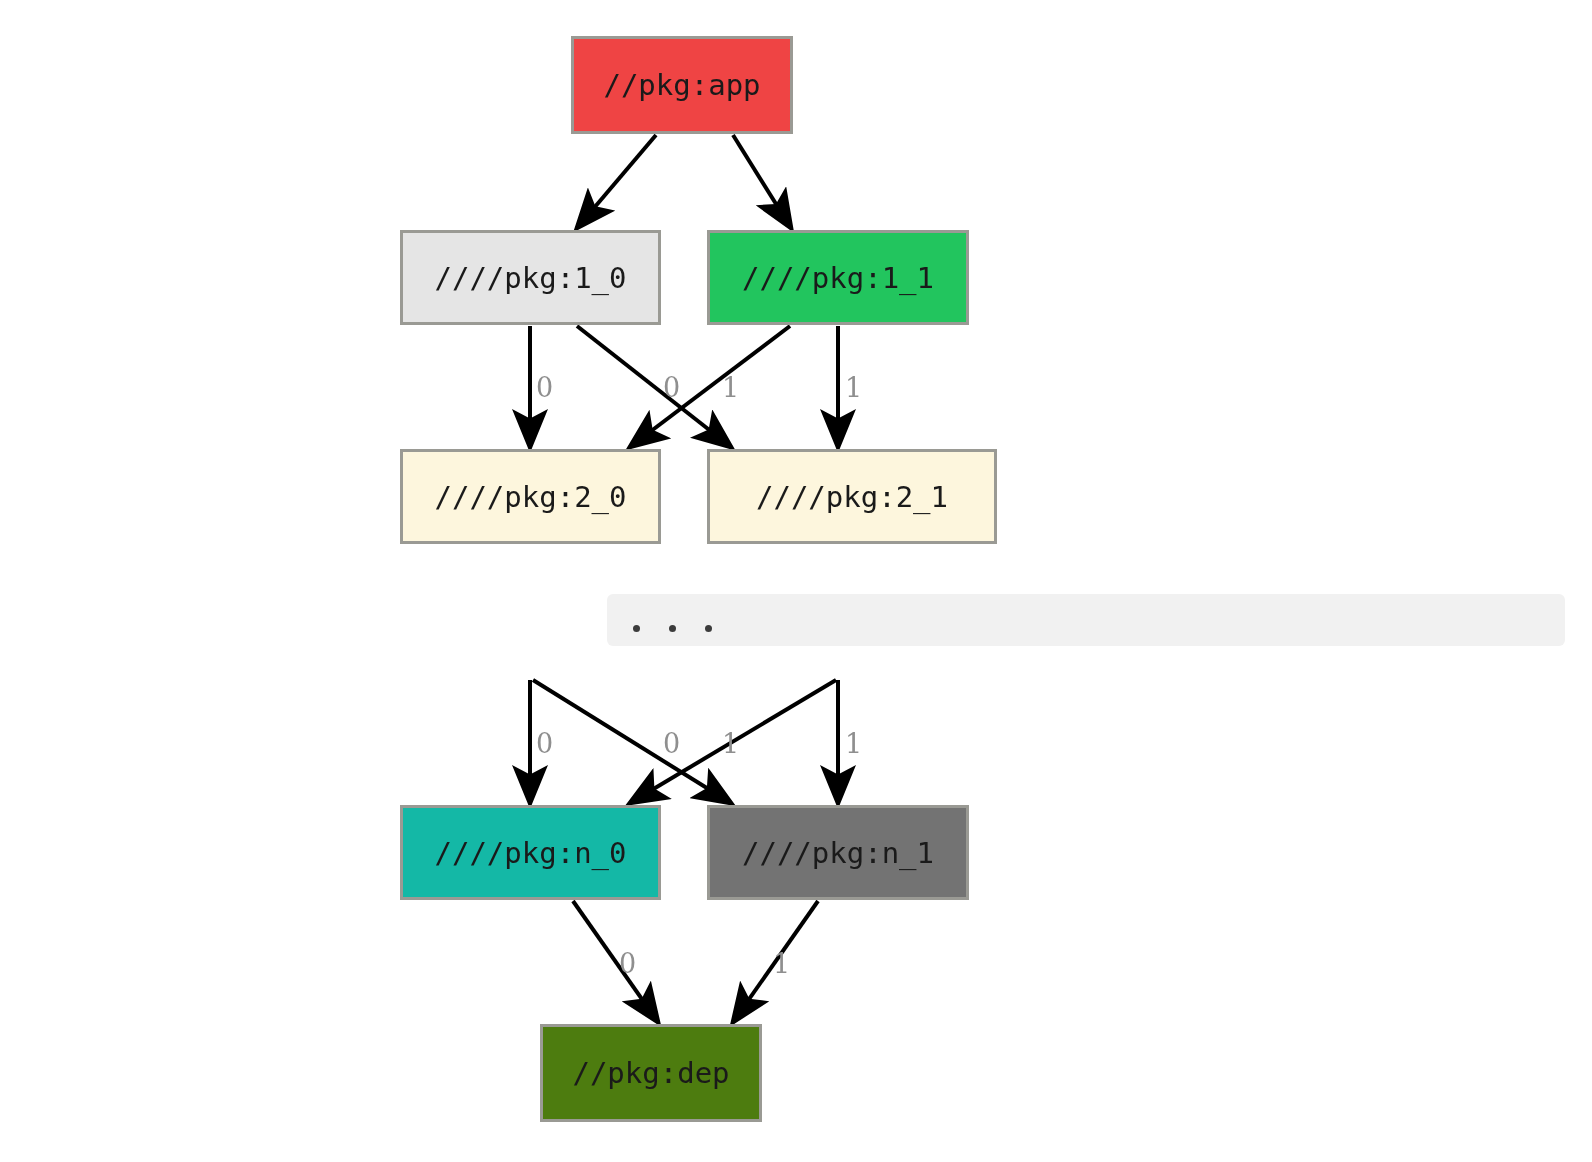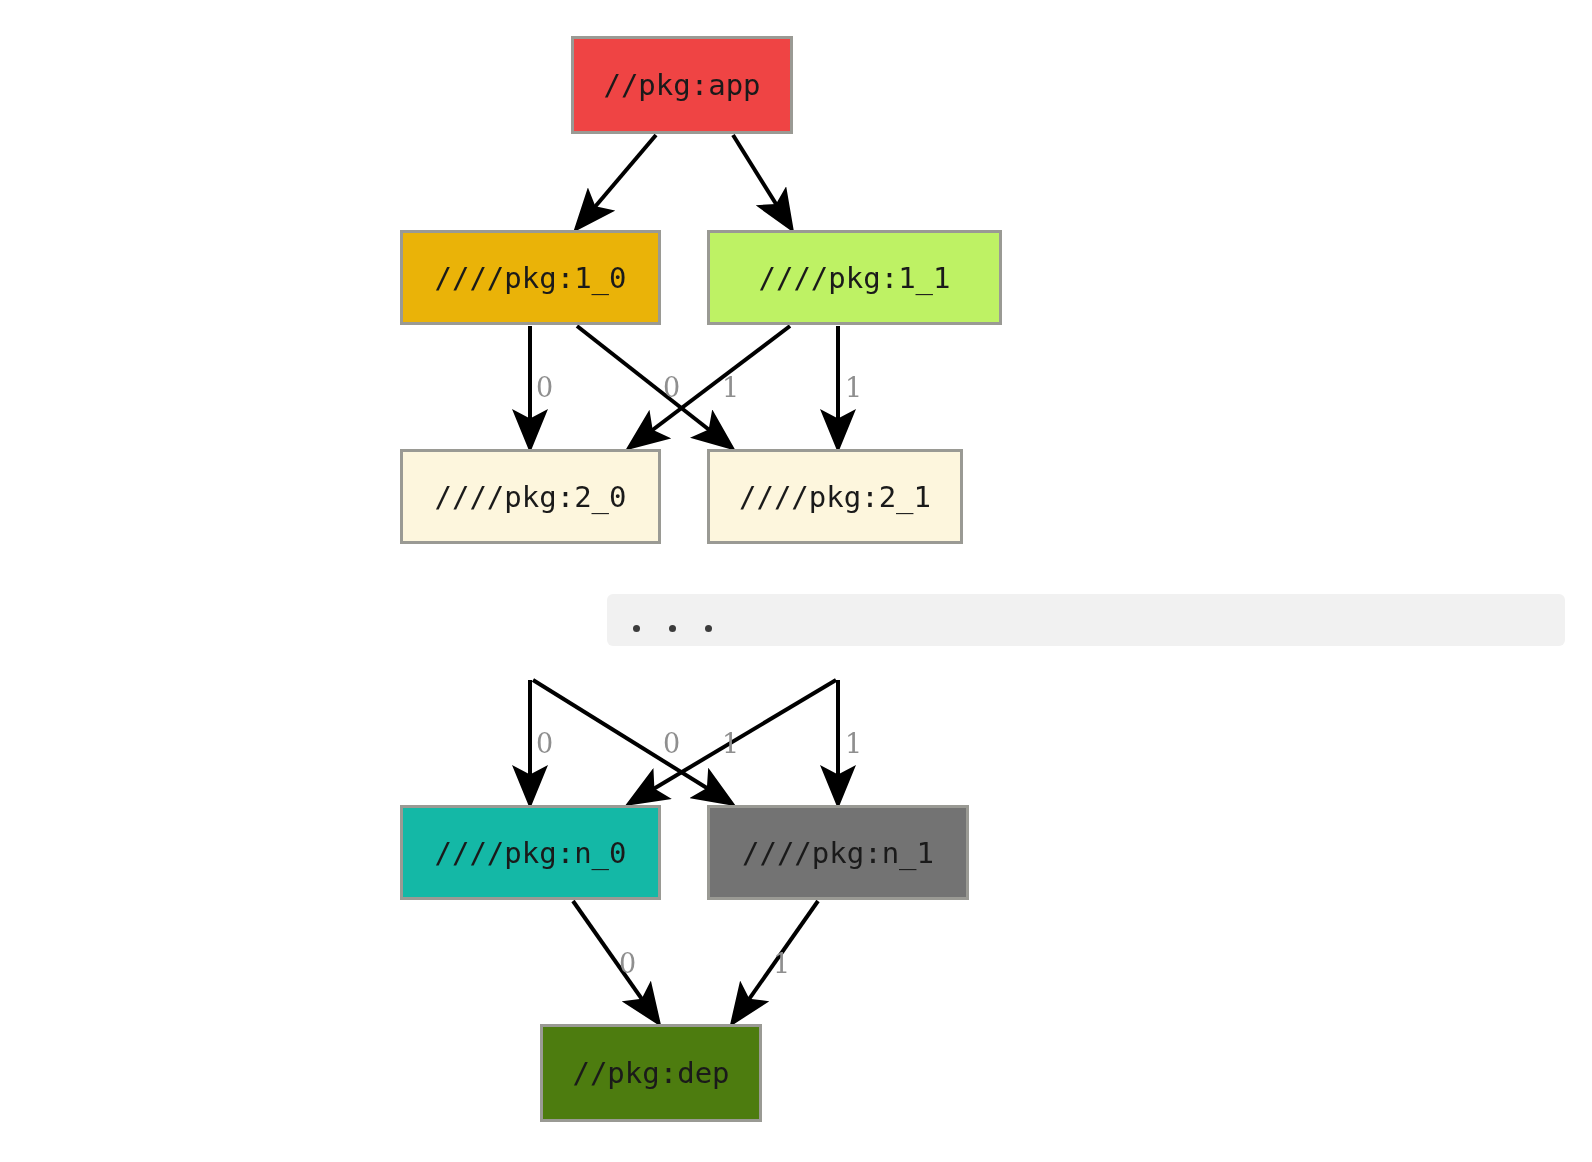--- a/index.html
+++ b/index.html
@@ -88,30 +88,30 @@
       <line x1="838" y1="680" x2="838" y2="803" stroke="#000000" stroke-width="4" marker-end="url(#arrowhead)"></line>
       <line x1="573" y1="901" x2="658" y2="1022" stroke="#000000" stroke-width="4" marker-end="url(#arrowhead)"></line>
       <line x1="818" y1="901" x2="733" y2="1022" stroke="#000000" stroke-width="4" marker-end="url(#arrowhead)"></line>
     </g>
 </svg>
 
 <div id="node-layer">
     <div class="node-box" style="left: 571px; top: 36px; width: 222px; height: 98px; background: #ef4444; border-color: rgb(154, 154, 148);">
       <span class="node-label">//pkg:app</span>
     </div>
-    <div class="node-box" style="left: 400px; top: 230px; width: 261px; height: 95px; background: #eab308; border-color: rgb(154, 154, 148);">
+    <div class="node-box" style="left: 400px; top: 230px; width: 261px; height: 95px; background: #e5e5e5; border-color: rgb(154, 154, 148);">
       <span class="node-label">////pkg:1_0</span>
     </div>
-    <div class="node-box" style="left: 707px; top: 230px; width: 295px; height: 95px; background: #bef264; border-color: rgb(154, 154, 148);">
+    <div class="node-box" style="left: 707px; top: 230px; width: 262px; height: 95px; background: #22c55e; border-color: rgb(154, 154, 148);">
       <span class="node-label">////pkg:1_1</span>
     </div>
     <div class="node-box" style="left: 400px; top: 449px; width: 261px; height: 95px; background: rgb(253, 246, 221); border-color: rgb(154, 154, 148);">
       <span class="node-label">////pkg:2_0</span>
     </div>
-    <div class="node-box" style="left: 707px; top: 449px; width: 256px; height: 95px; background: rgb(253, 246, 221); border-color: rgb(154, 154, 148);">
+    <div class="node-box" style="left: 707px; top: 449px; width: 290px; height: 95px; background: rgb(253, 246, 221); border-color: rgb(154, 154, 148);">
       <span class="node-label">////pkg:2_1</span>
     </div>
     <div class="node-box" style="left: 400px; top: 805px; width: 261px; height: 95px; background: #14b8a6; border-color: rgb(154, 154, 148);">
       <span class="node-label">////pkg:n_0</span>
     </div>
     <div class="node-box" style="left: 707px; top: 805px; width: 262px; height: 95px; background: #737373; border-color: rgb(154, 154, 148);">
       <span class="node-label">////pkg:n_1</span>
     </div>
     <div class="node-box" style="left: 540px; top: 1024px; width: 222px; height: 98px; background: #4d7c0f; border-color: rgb(154, 154, 148);">
       <span class="node-label">//pkg:dep</span>

